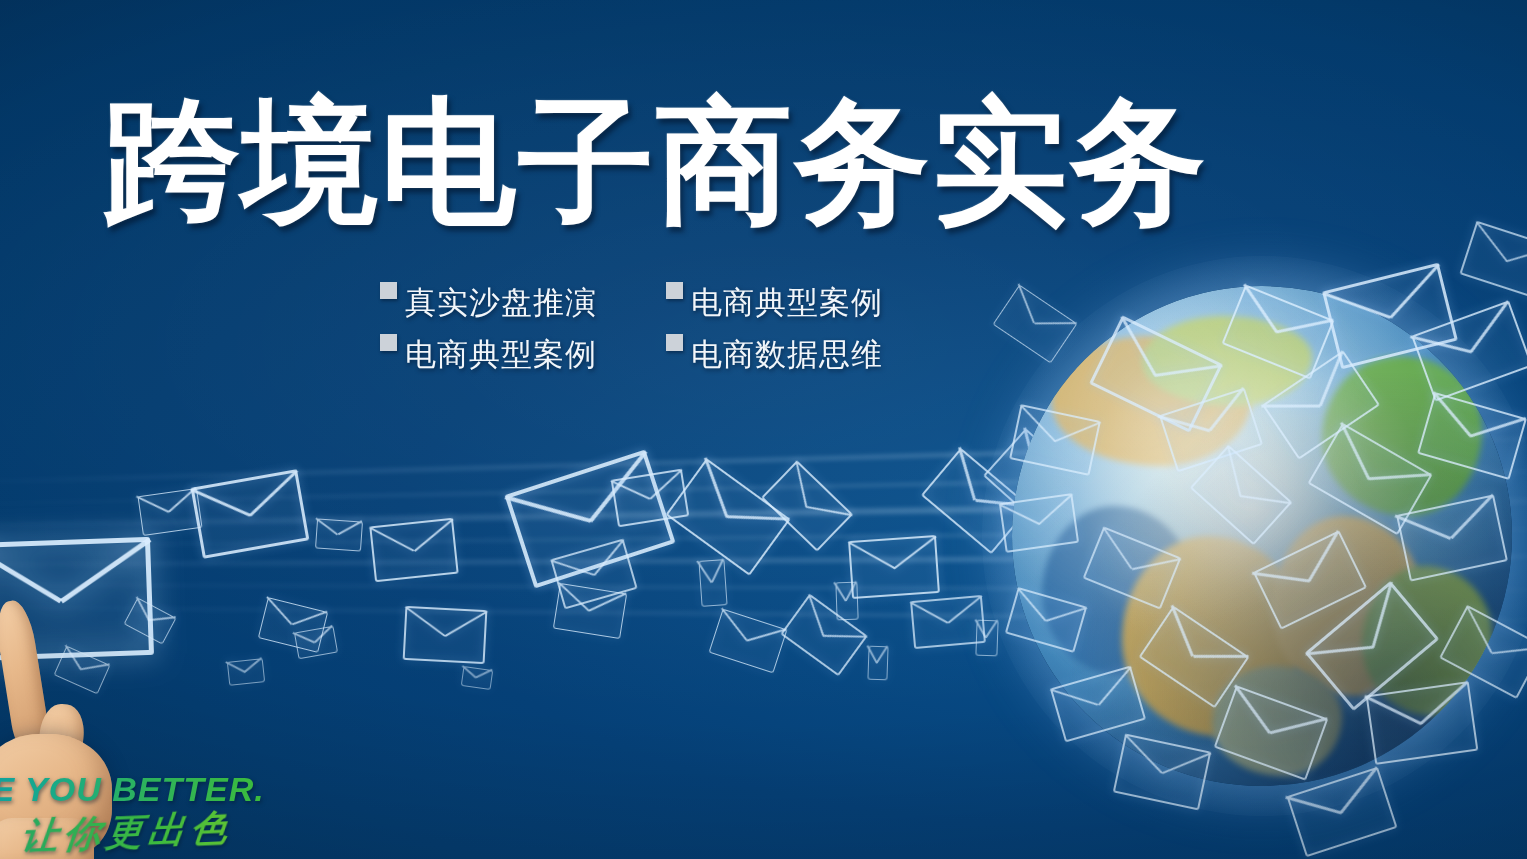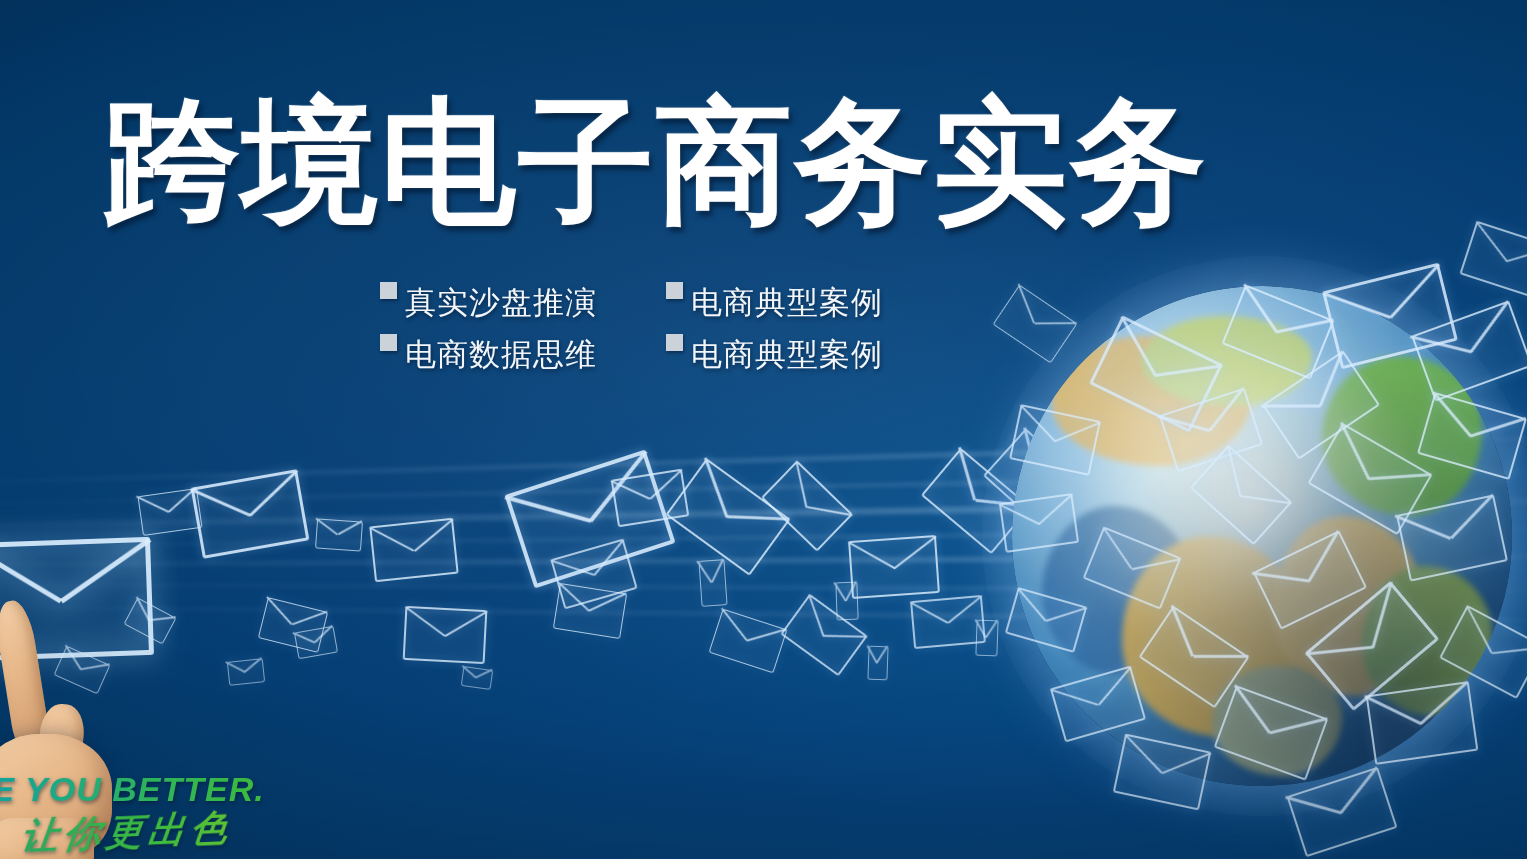--- a/index.html
+++ b/index.html
@@ -413,25 +413,25 @@
     <div class="bullet">
       <span class="bsq"></span>
       <span class="btxt">真实沙盘推演</span>
     </div>
     <div class="bullet">
       <span class="bsq"></span>
       <span class="btxt">电商典型案例</span>
     </div>
     <div class="bullet">
       <span class="bsq"></span>
-      <span class="btxt">电商数据思维</span>
+      <span class="btxt">电商典型案例</span>
     </div>
     <div class="bullet">
       <span class="bsq"></span>
-      <span class="btxt">电商典型案例</span>
+      <span class="btxt">电商数据思维</span>
     </div>
   </div>
 
   <div class="logo">
     <div class="logo-en">KE YOU BETTER.</div>
     <div class="logo-cn">让你更出色</div>
   </div>
 
 </div>
 

